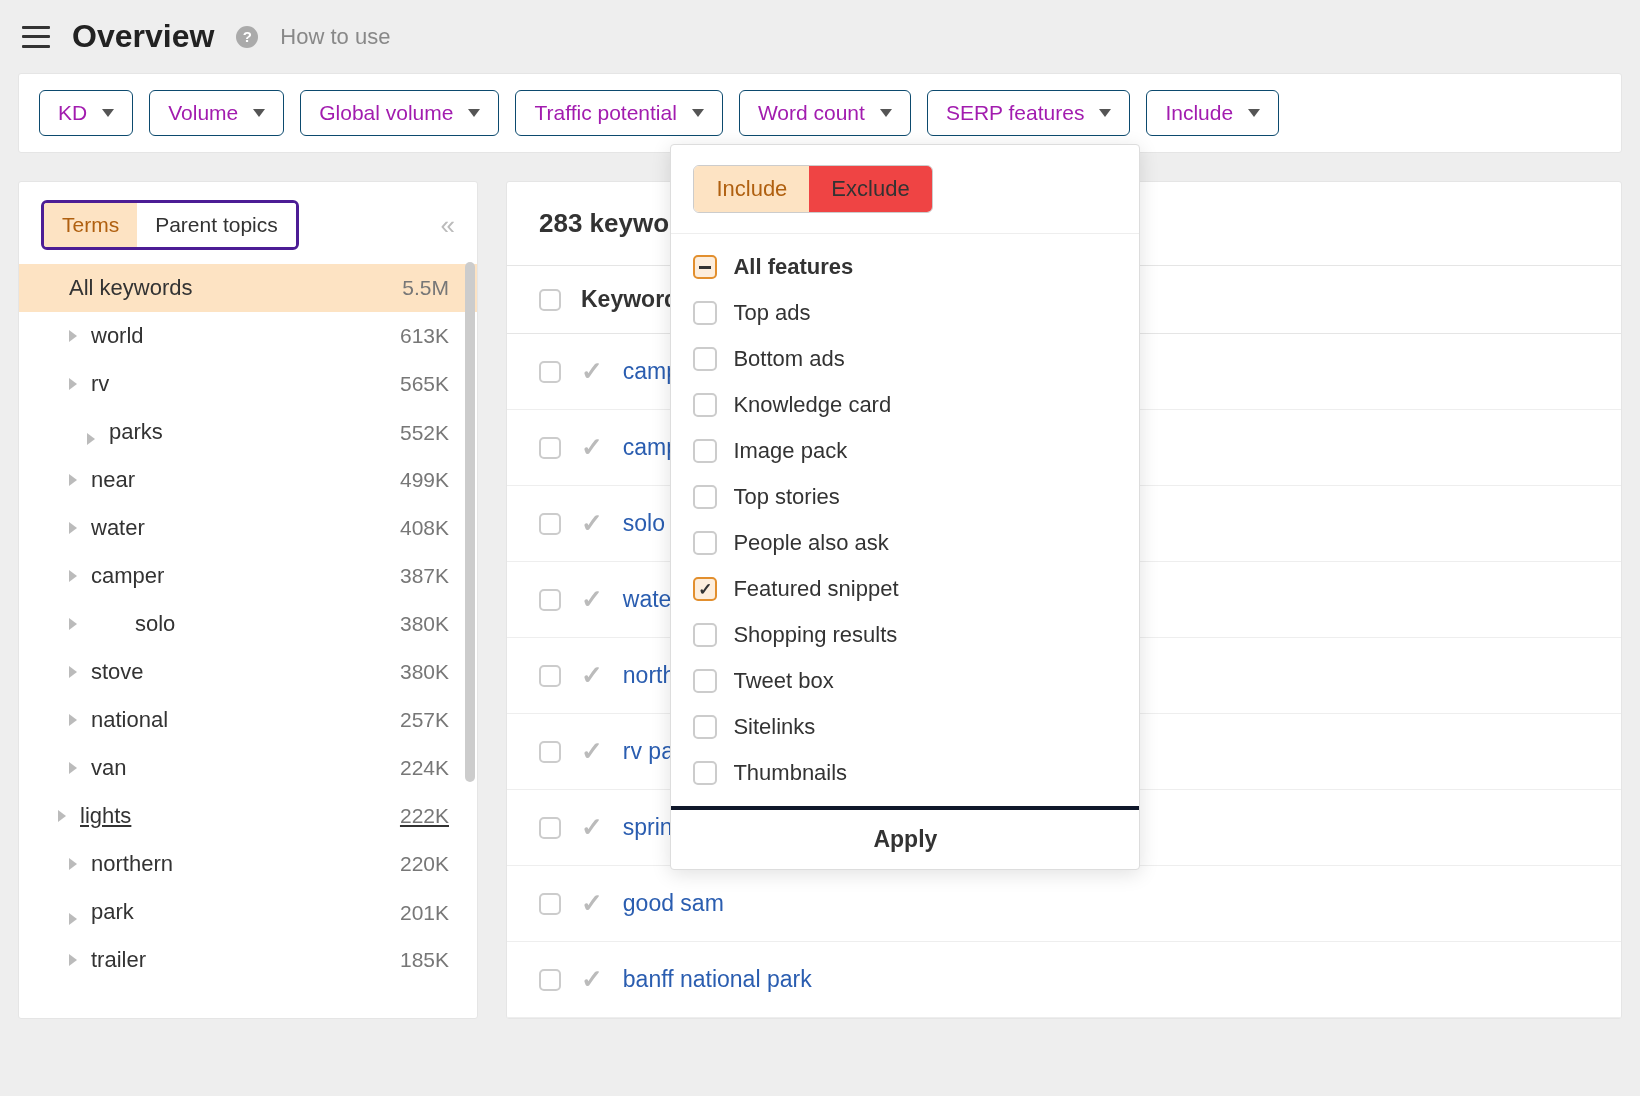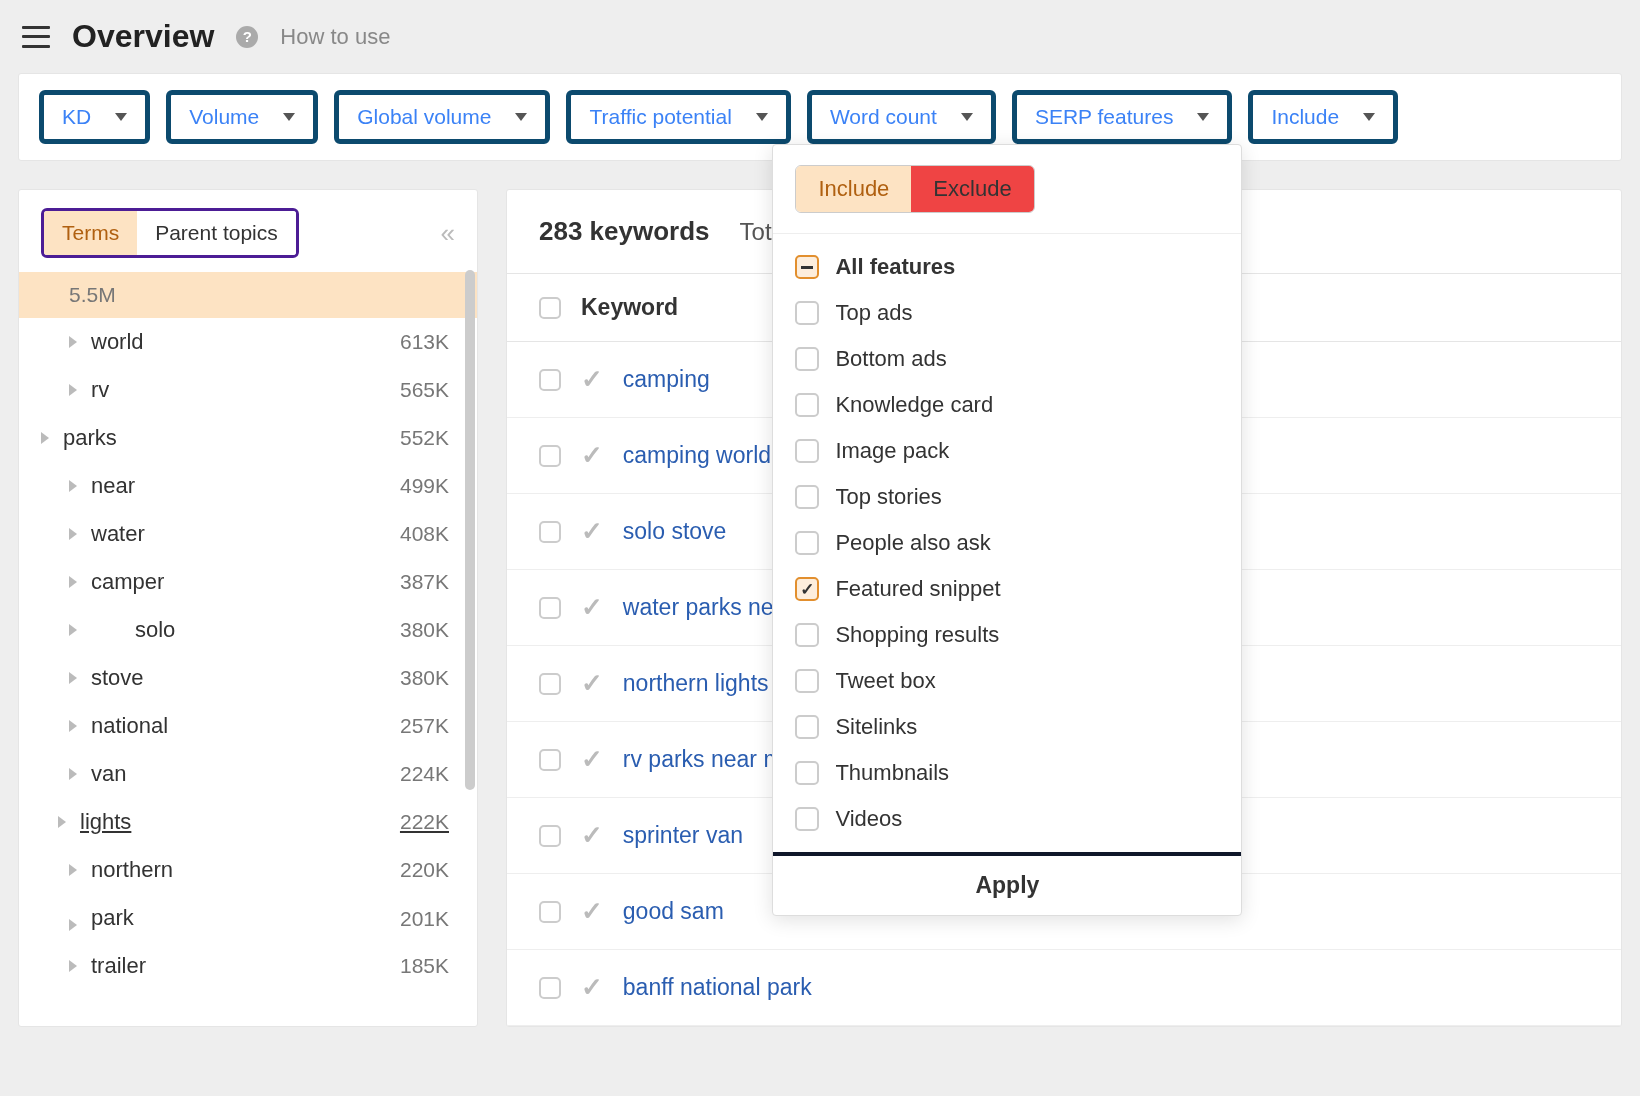--- a/index.html
+++ b/index.html
@@ -6,21 +6,21 @@
 body { font-family: -apple-system, BlinkMacSystemFont, "Segoe UI", Helvetica, Arial, sans-serif; background: #eeeeee; color: #333; font-size: 20px; width: 1640px; height: 1096px; overflow: hidden; }
 
 .topbar { display: flex; align-items: center; padding: 18px 22px; gap: 22px; }
 .hamburger { width: 28px; height: 22px; display: flex; flex-direction: column; justify-content: space-between; cursor: pointer; }
 .hamburger span { height: 3px; background: #333; border-radius: 1px; }
 .page-title { font-size: 32px; font-weight: 700; color: #222; }
 .help-icon { width: 22px; height: 22px; border-radius: 50%; background: #aaa; color: #fff; display: flex; align-items: center; justify-content: center; font-size: 15px; font-weight: 700; }
 .howto { color: #888; font-size: 22px; }
 
 .filter-bar { background: #fff; margin: 0 18px; padding: 16px 20px; border-radius: 3px; display: flex; gap: 16px; border: 1px solid #e5e5e5; position: relative; }
-.filter-btn { border: 5px solid #0c4a6e; background: #fff; border-radius: 6px; padding: 10px 18px; font-size: 21px; color: #3b82f6; display: flex; align-items: center; gap: 24px; cursor: pointer; white-space: nowrap; }
+.filter-btn { border: 1px solid #0c4a6e; background: #fff; border-radius: 6px; padding: 10px 18px; font-size: 21px; color: #a21caf; display: flex; align-items: center; gap: 15px; cursor: pointer; white-space: nowrap; }
 .caret-down { width: 0; height: 0; border-left: 6px solid transparent; border-right: 6px solid transparent; border-top: 8px solid #555; }
 
 .content { display: flex; gap: 28px; margin: 28px 18px 0 18px; }
 
 .sidebar { width: 460px; background: #fff; border: 1px solid #e5e5e5; border-radius: 3px; position: relative; }
 .sidebar-tabs { display: flex; align-items: center; padding: 18px 22px 14px 22px; }
 .tab-group { display: flex; border: 3px solid #4c1d95; border-radius: 6px; overflow: hidden; }
 .tab-btn { padding: 10px 18px; font-size: 21px; background: #fff; cursor: pointer; }
 .tab-btn.active { background: #fde3c3; color: #b06010; }
 .collapse-icon { margin-left: auto; color: #bbb; font-size: 26px; }
@@ -151,24 +151,20 @@
             <span class="feat-label">Tweet box</span>
           </div>
           <div class="dd-row">
             <span class="cbx"></span>
             <span class="feat-label">Sitelinks</span>
           </div>
           <div class="dd-row">
             <span class="cbx"></span>
             <span class="feat-label">Thumbnails</span>
           </div>
-          <div class="dd-row">
-            <span class="cbx"></span>
-            <span class="feat-label">Videos</span>
-          </div>
         </div>
       <div class="dd-foot">Apply</div>
     </div>
   </div>
   <div class="filter-btn">
       <span>Include</span>
       <span class="caret-down"></span>
     </div>
 </div>
 
@@ -176,33 +172,34 @@
   <div class="sidebar">
     <div class="sidebar-tabs">
       <div class="tab-group">
         <div class="tab-btn active">Terms</div>
         <div class="tab-btn">Parent topics</div>
       </div>
       <div class="collapse-icon">«</div>
     </div>
     <div class="sidebar-list" id="sidebar-list">
       <div class="sidebar-item active" style="padding-left:50px;">
+        <span class="term">All keywords</span>
         <span class="count">5.5M</span>
       </div>
     <div class="sidebar-item" style="padding-left: 50px;">
           <span class="tri"></span>
           <span class="term">world</span>
           <span class="count">613K</span>
         </div>
         <div class="sidebar-item" style="padding-left: 50px;">
           <span class="tri"></span>
           <span class="term">rv</span>
           <span class="count">565K</span>
         </div>
-        <div class="sidebar-item" style="padding-left: 22px;">
+        <div class="sidebar-item" style="padding-left: 68px; align-items: flex-end;">
           <span class="tri"></span>
           <span class="term">parks</span>
           <span class="count">552K</span>
         </div>
         <div class="sidebar-item" style="padding-left: 50px;">
           <span class="tri"></span>
           <span class="term">near</span>
           <span class="count">499K</span>
         </div>
         <div class="sidebar-item" style="padding-left: 50px;">

